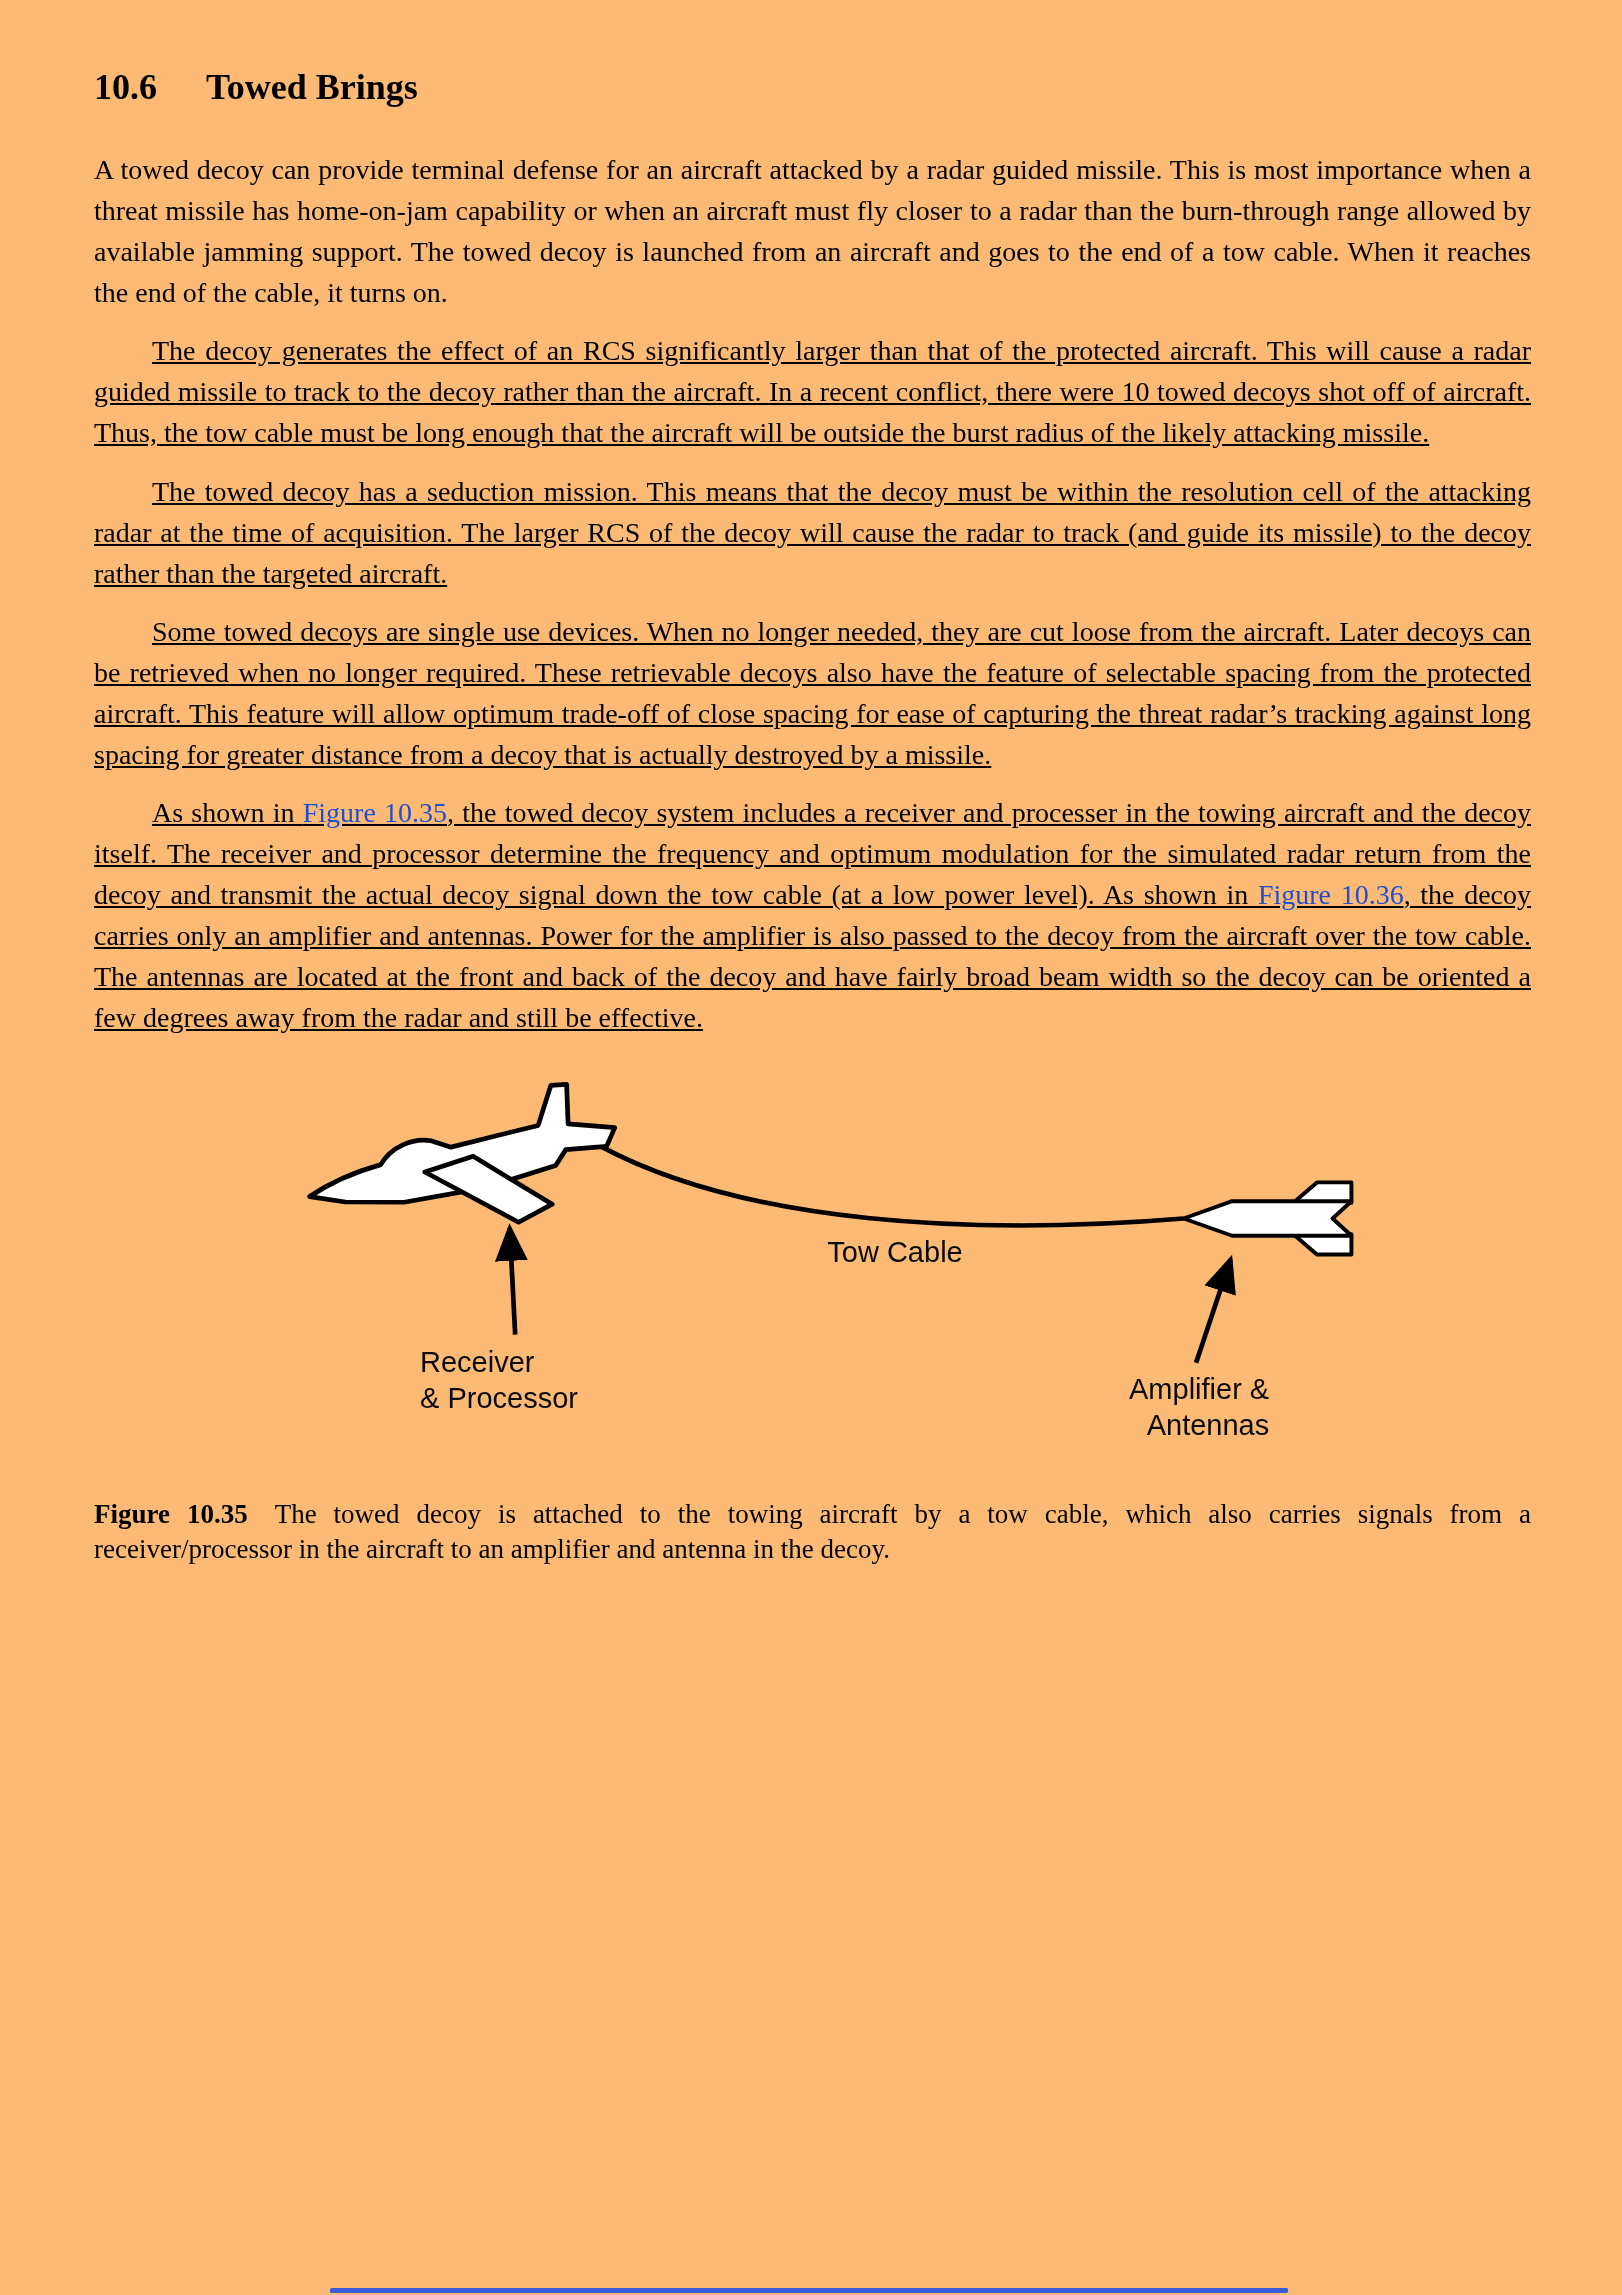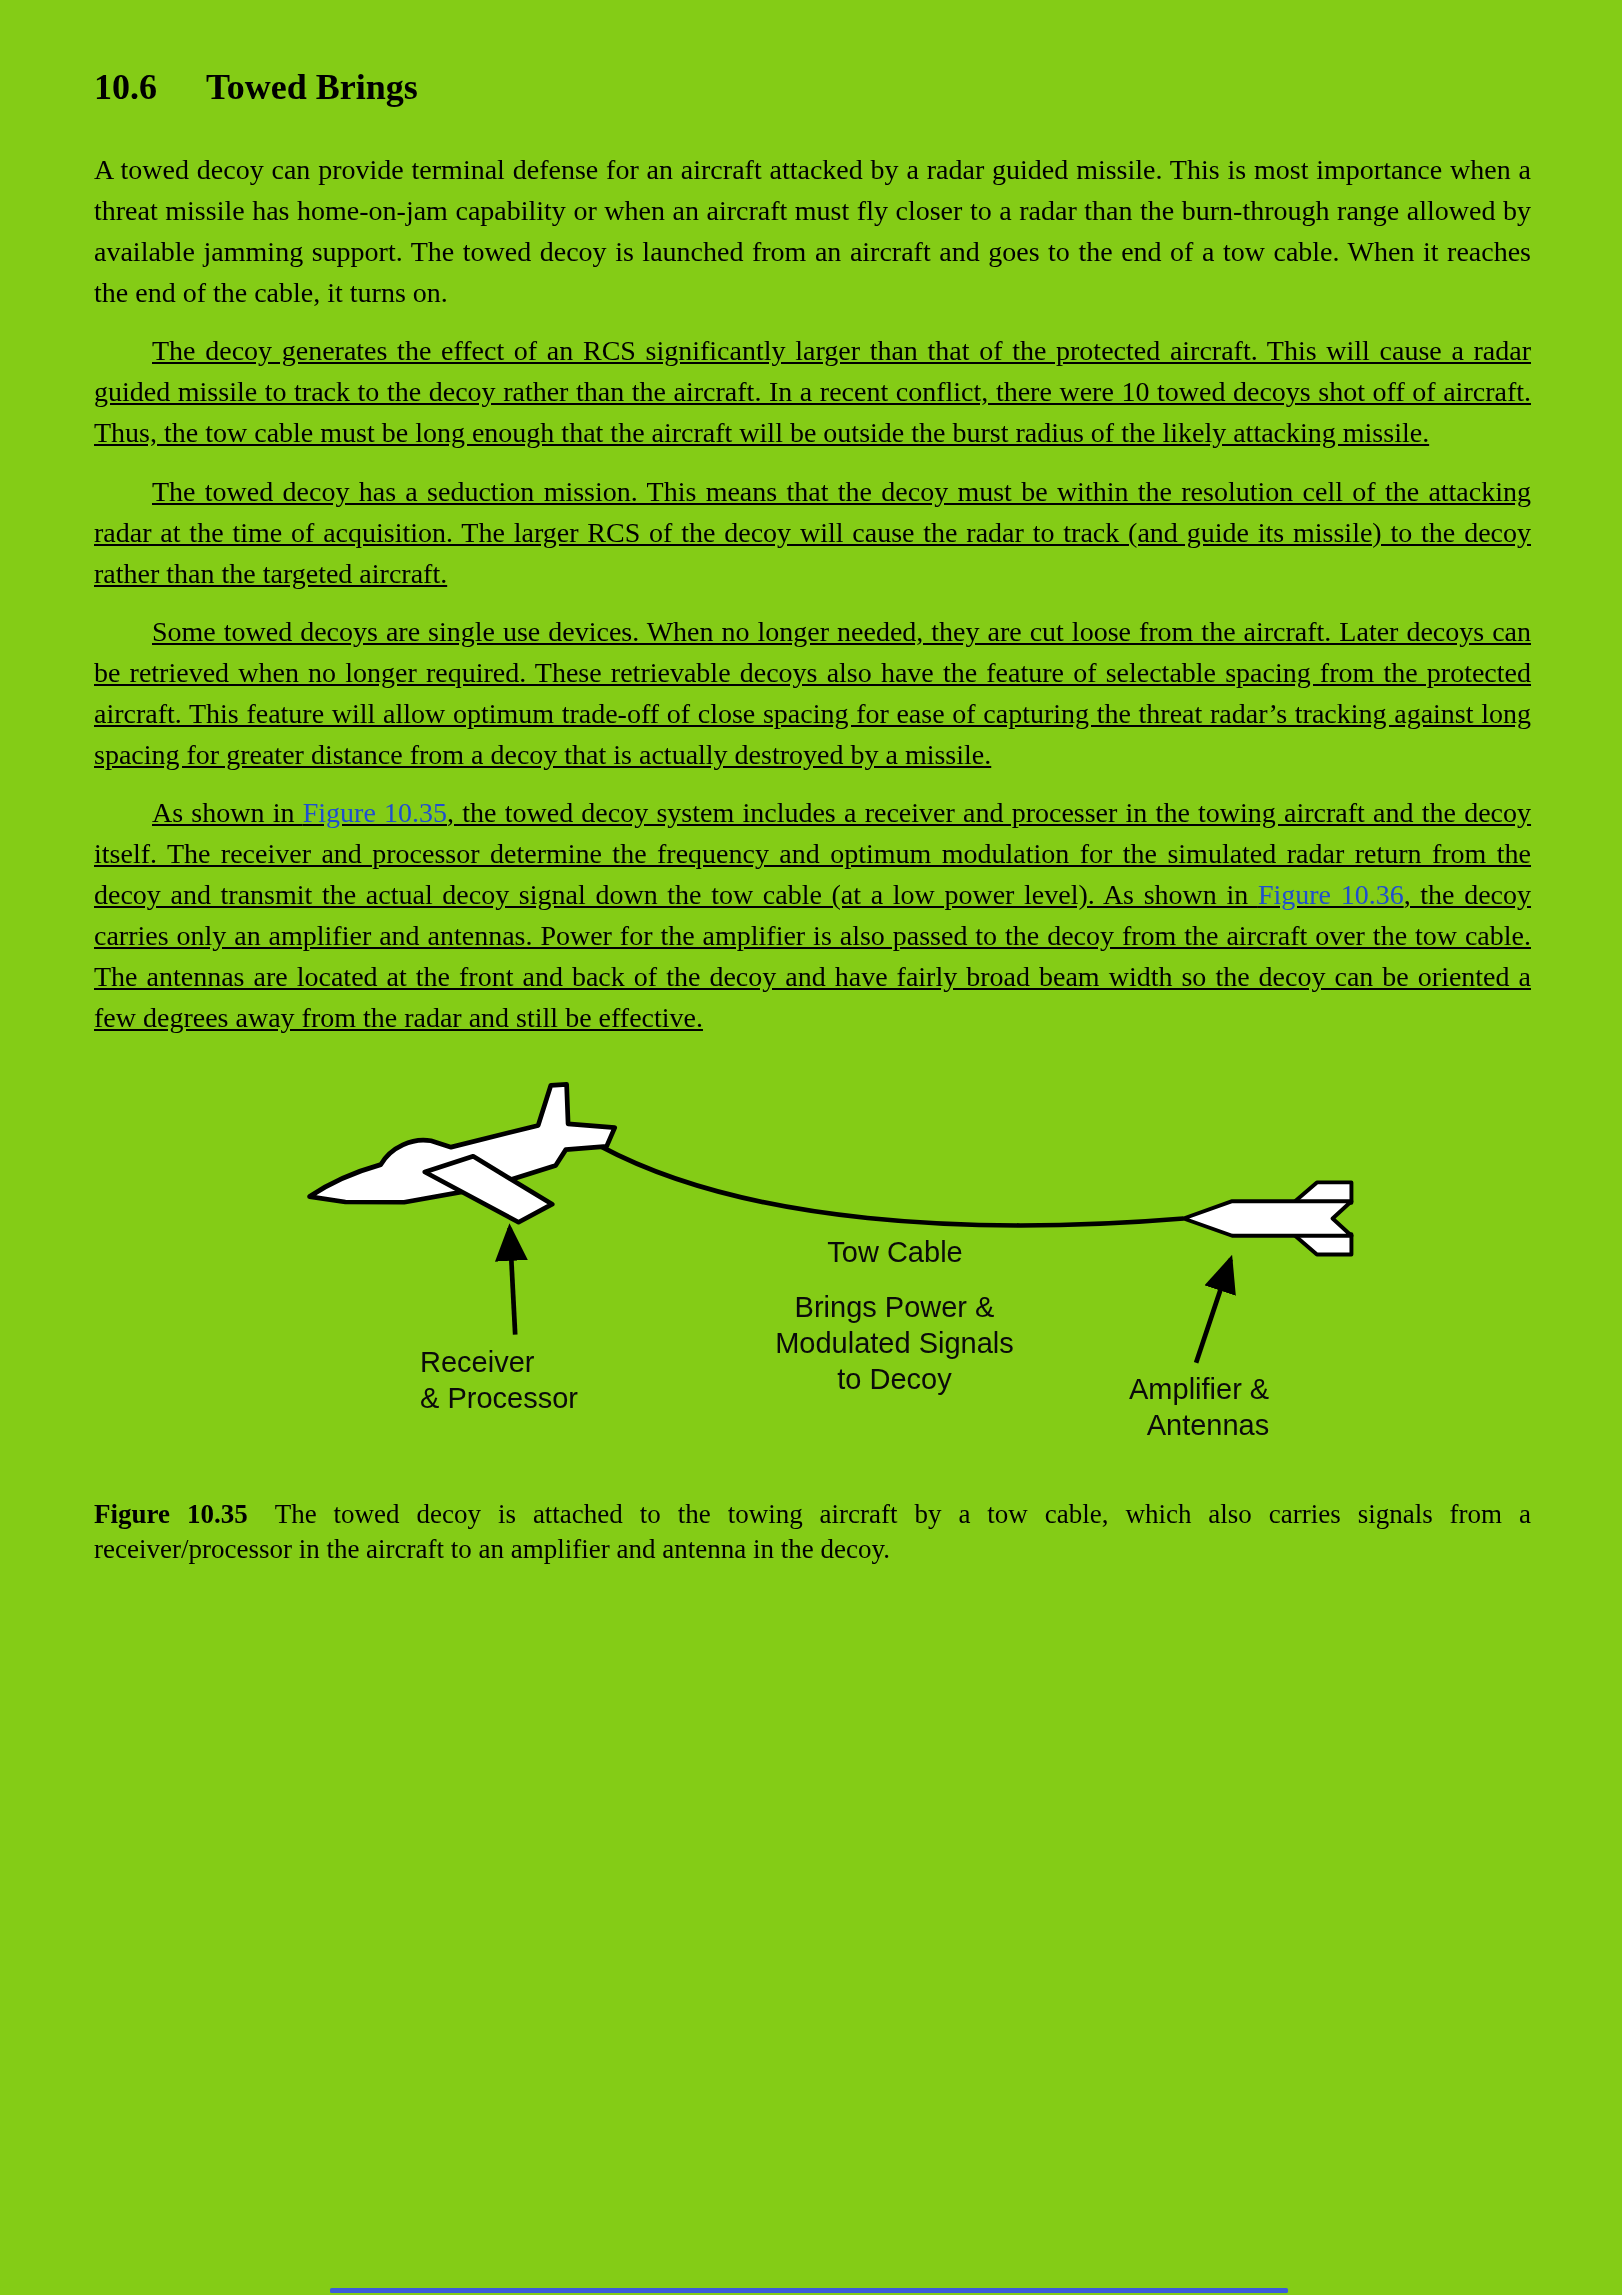--- a/index.html
+++ b/index.html
@@ -1,20 +1,20 @@
 <!DOCTYPE html>
 <html style="font-size:12.6px"><head>
 <meta charset="utf-8">
 <style>
   html, body { margin: 0; padding: 0; background: #ffffff; }
   .page {
     position: relative;
     width: 1623px;
     height: 2295px;
-    background: #84cc16;
+    background: #fdba74;
     font-family: "Liberation Serif", "DejaVu Serif", serif;
     color: #000000;
     overflow: hidden;
   }
   .content {
     position: absolute;
     left: 94px;
     top: 66px;
     width: 1437px;
   }
@@ -108,23 +108,20 @@
           <path d="M 140 20 L 170 -6 L 214 -6 L 214 20 Z"></path>
           <path d="M 140 60 L 170 86 L 214 86 L 214 60 Z"></path>
           <path d="M 0 40 L 62 18 L 214 18 L 190 40 L 214 62 L 62 62 Z"></path>
         </g>
 
         <line x1="536" y1="336" x2="529" y2="200" stroke="#000" stroke-width="6" marker-end="url(#ah)"></line>
         <line x1="1404" y1="372" x2="1448" y2="240" stroke="#000" stroke-width="6" marker-end="url(#ah)"></line>
       </svg>
 
       <div class="figlabel lbl-towcable">Tow Cable</div>
-      <div class="figlabel lbl-power">Brings Power &amp;
-Modulated Signals
-to Decoy</div>
       <div class="figlabel lbl-receiver">Receiver
 &amp; Processor</div>
       <div class="figlabel lbl-amplifier">Amplifier &amp;
 Antennas</div>
     </div>
 
     <p class="caption">
       <span class="cap-label">Figure 10.35</span><span>The towed decoy is attached to the towing aircraft by a tow cable, which also carries signals from a receiver/processor in the aircraft to an amplifier and antenna in the decoy.</span>
     </p>
 

